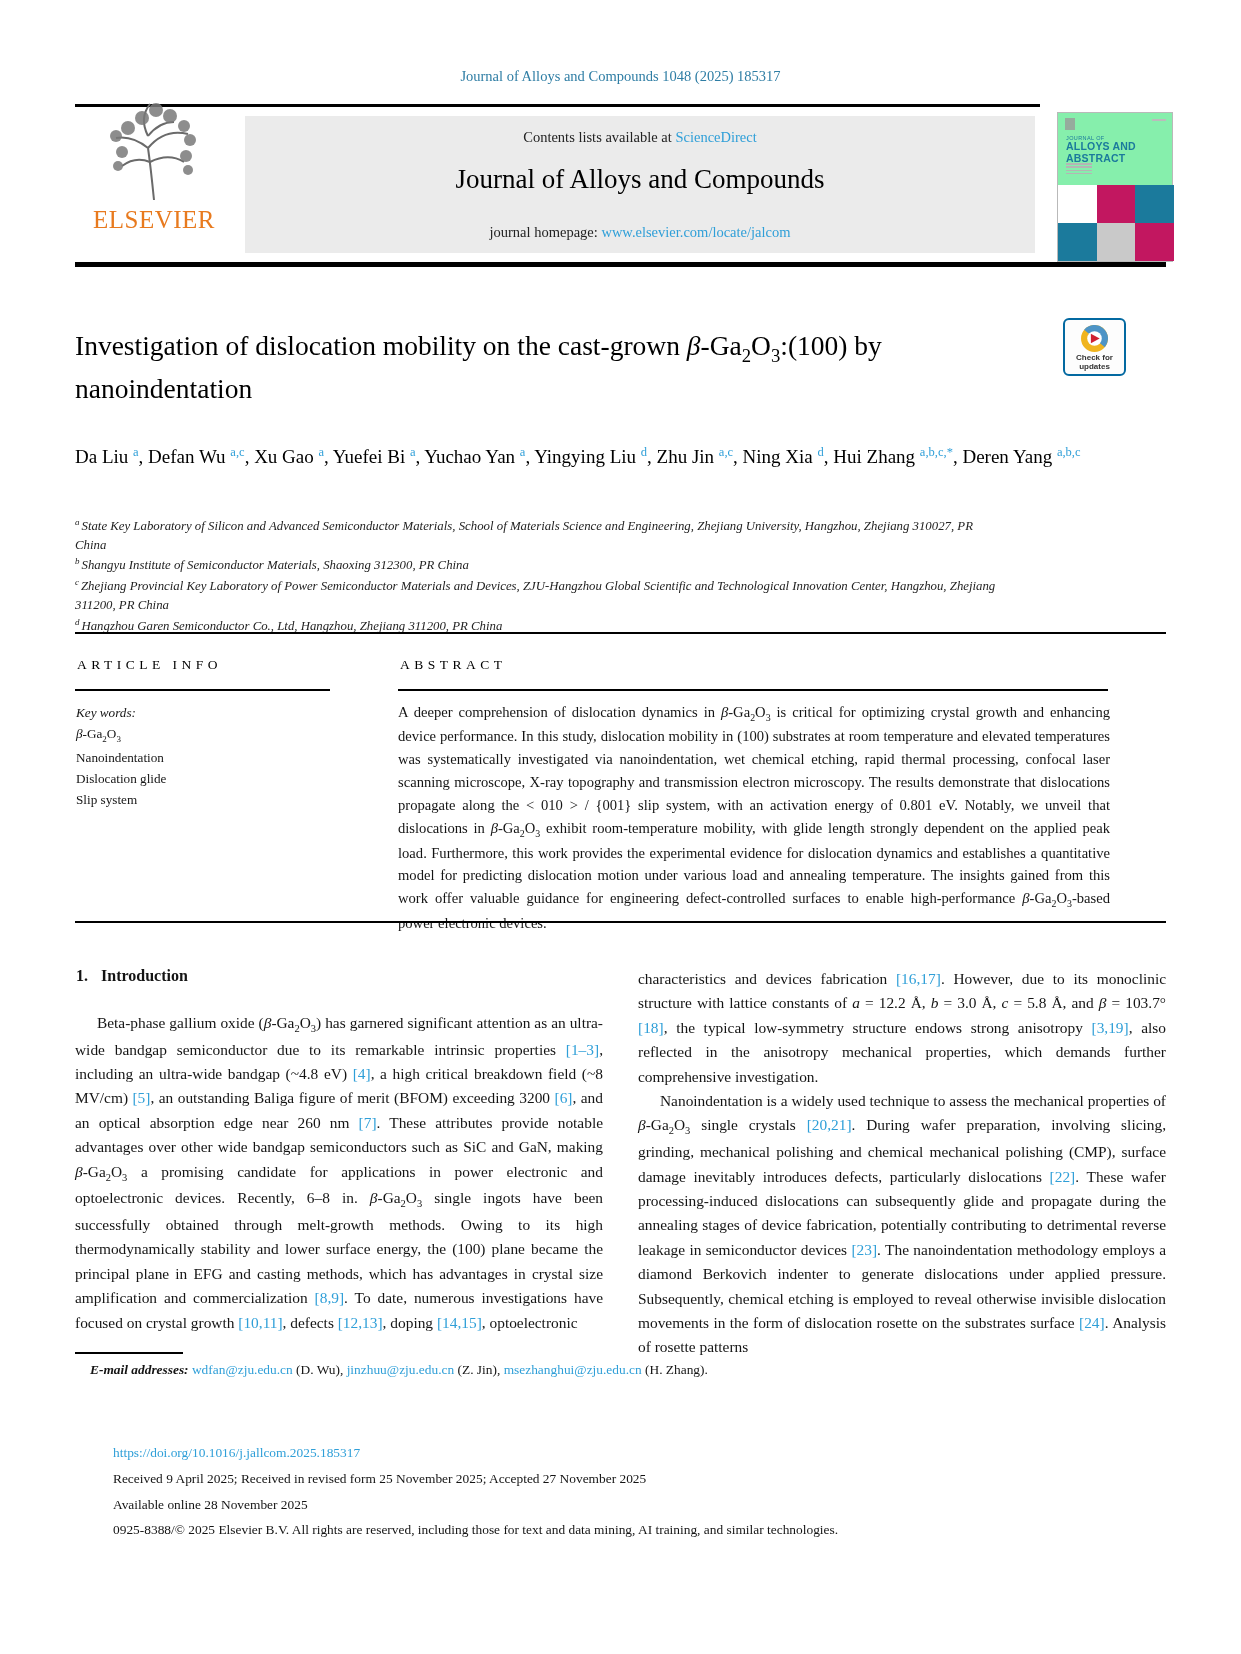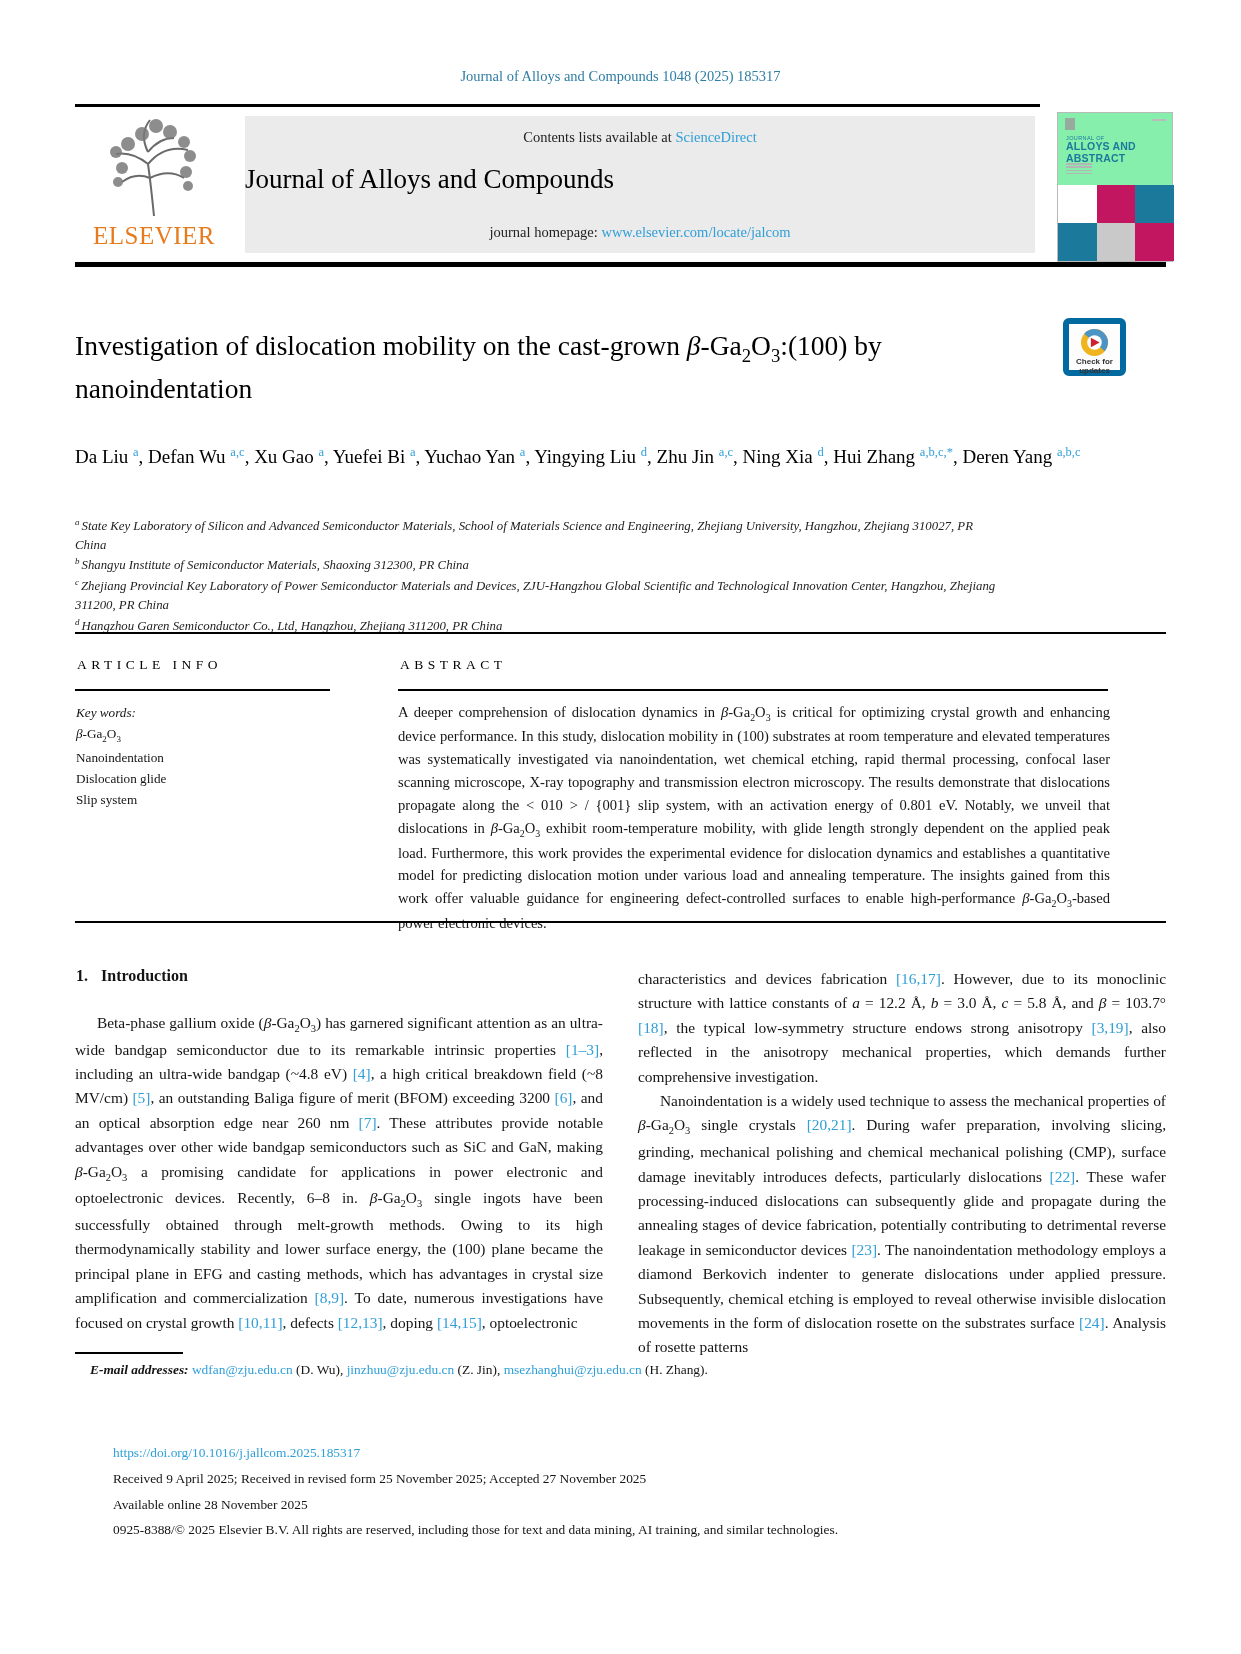--- a/index.html
+++ b/index.html
@@ -24,47 +24,47 @@
 
   .rule{position:absolute; background:#000;}
   .rule-top{left:75px; top:104px; width:965px; height:3px;}
   .rule-thick{left:75px; top:262px; width:1091px; height:5px;}
   .rule-front{left:75px; top:632px; width:1091px; height:2px;}
   .rule-artinfo{left:75px; top:689px; width:255px; height:2px;}
   .rule-abstract{left:398px; top:689px; width:710px; height:2px;}
   .rule-body{left:75px; top:921px; width:1091px; height:2px;}
   .rule-footnote{left:75px; top:1352px; width:108px; height:2px;}
 
-  .elsevier{position:absolute; left:75px; top:112px; width:158px; height:148px; text-align:center;}
+  .elsevier{position:absolute; left:75px; top:96px; width:158px; height:148px; text-align:center;}
   .elsevier svg{display:block; margin:0 auto;}
   .elsevier-word{font-size:25px; letter-spacing:.5px; color:var(--elsevier_orange);
                  font-family:"Liberation Serif",serif;}
 
   .band{position:absolute; left:245px; top:116px; width:790px; height:137px; background:#ebebeb;}
   .band .contents{position:absolute; top:13px; width:100%; text-align:center; font-size:14.5px; color:#222;}
-  .band .jname{position:absolute; top:48px; width:100%; text-align:left; font-size:27px; color:#000;}
+  .band .jname{position:absolute; top:48px; width:100%; text-align:center; font-size:27px; color:#000;}
   .band .homepage{position:absolute; bottom:12px; width:100%; text-align:center; font-size:14.5px; color:#222;margin-top:16px;}
 
   .cover{position:absolute; left:1057px; top:112px; width:116px; height:150px;
          background:#86efac; border:1px solid #b9b9b9;}
   .cover .mini-logo{position:absolute; left:7px; top:5px; width:10px; height:12px; background:#9a9a9a; opacity:.8;}
   .cover .mini-issue{position:absolute; right:6px; top:6px; width:14px; height:2px; background:#bbb;}
   .cover .ctitle{position:absolute; left:8px; top:22px; font-family:"Liberation Sans",sans-serif;
                  color:var(--cover_teal); line-height:1.12;}
   .cover .ctitle .l1{font-size:5.5px; letter-spacing:.4px;}
   .cover .ctitle .l2{font-size:10.5px; font-weight:bold; letter-spacing:.2px;}
   .cover .tinytext{position:absolute; left:8px; top:50px;}
   .cover .tinytext i{display:block; width:26px; height:1.5px; background:#b5b5b5; margin-bottom:1.8px;}
   .cover .squares{position:absolute; left:0; bottom:0; width:116px; height:76px;
                   display:grid; grid-template-columns:1fr 1fr 1fr; grid-template-rows:1fr 1fr;}
   .sq-w{background:#fff;} .sq-c{background:var(--cover_crimson);}
   .sq-t{background:var(--cover_teal);} .sq-g{background:#c9c9c9;}
 
   .badge{position:absolute; left:1063px; top:318px; width:63px; height:58px; background:#fdfdfd;
-         border:6px solid #0369a1; border-radius:6px; text-align:center; cursor:pointer;}
+         border:2px solid #0369a1; border-radius:6px; text-align:center; cursor:pointer;}
   .badge svg{display:block; margin:5px auto 1px;}
   .badge .btxt{font-family:"Liberation Sans",sans-serif; font-size:8px; font-weight:bold;
                color:#333; line-height:1.15;}
 
   .title{position:absolute; left:75px; top:326px; width:910px; font-size:27.5px; line-height:1.45; color:#000;}
 
   .authors{position:absolute; left:75px; top:442px; width:1030px; font-size:19px; line-height:1.6; color:#000;}
 
   .affils{position:absolute; left:75px; top:516px; width:930px; font-size:12.8px;
           font-style:italic; line-height:1.45; color:#222;}

